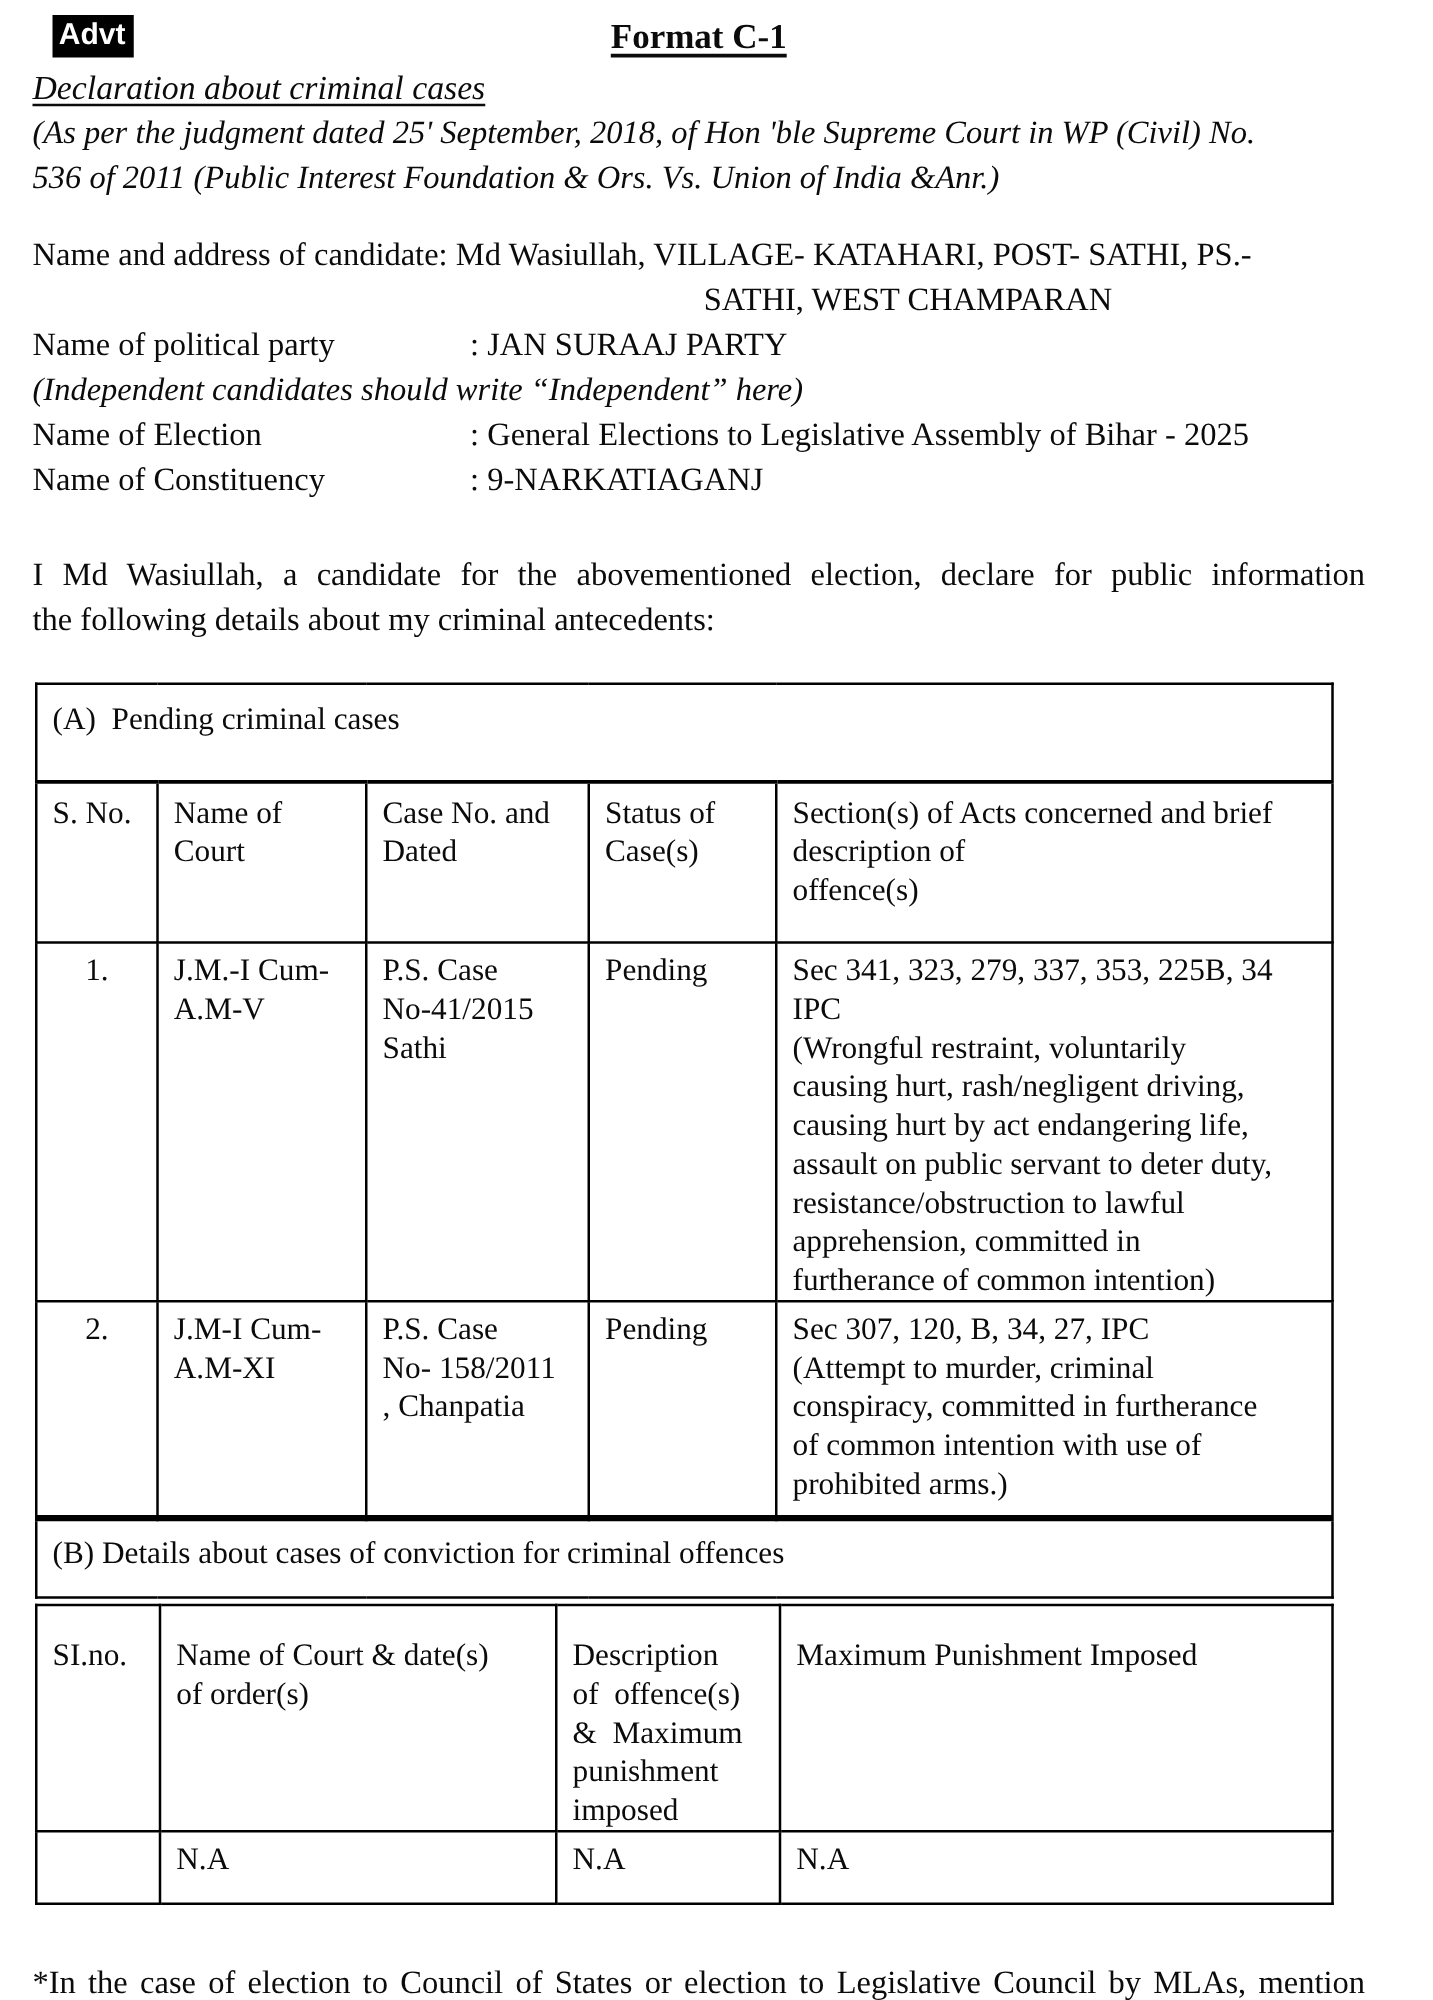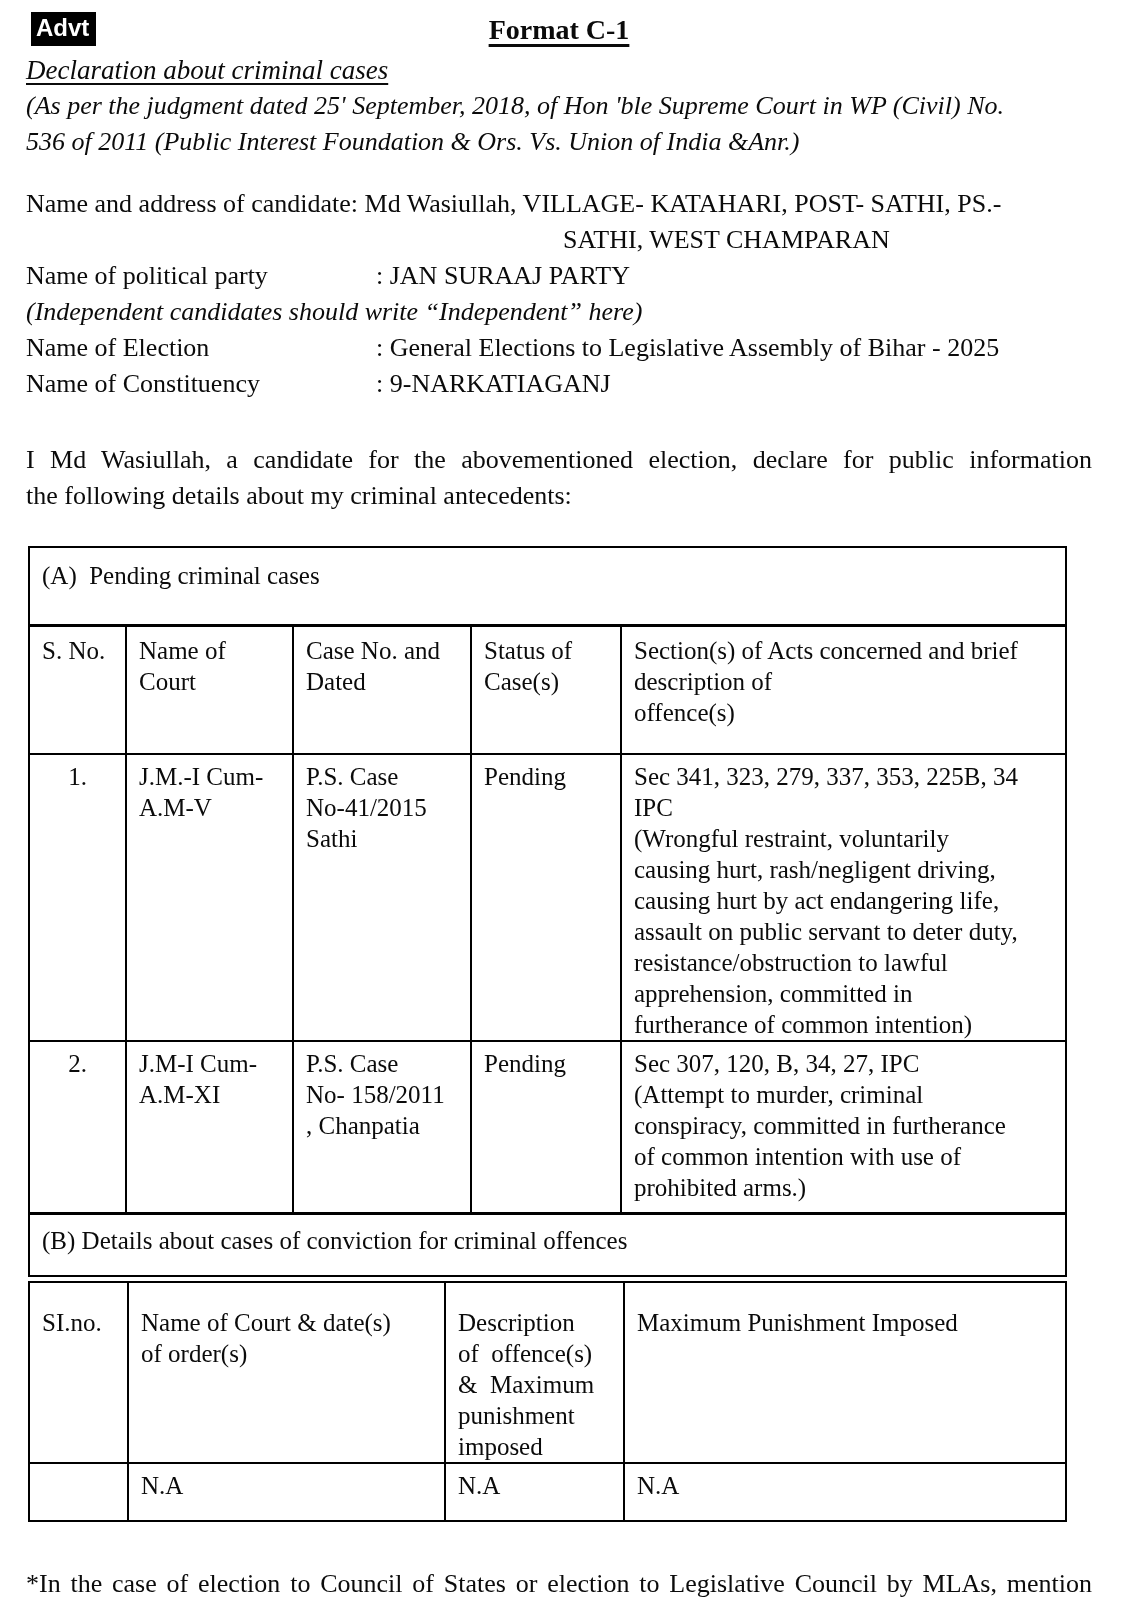--- a/index.html
+++ b/index.html
@@ -4,21 +4,21 @@
 <style>
   html,body{margin:0;padding:0;}
   body{
     width:1146px;height:1600px;overflow:hidden;background:#ffffff;color:#0b0b0b;
     font-family:"Liberation Serif","DejaVu Serif",serif;font-size:26px;
   }
   .page{position:relative;padding:10px 0 0 26px;width:1066px;}
 
   .top-row{position:relative;height:40px;}
   .advt{
-    position:absolute;left:5px;top:2px;background:#000;color:#fff;
+    position:absolute;left:16px;top:2px;background:#000;color:#fff;
     font-family:"Liberation Sans","DejaVu Sans",sans-serif;font-weight:bold;
     font-size:24px;line-height:30px;padding:1px 7px 3px 5px;letter-spacing:0px;
   }
   .doc-title{
     text-align:center;font-weight:bold;font-size:28px;line-height:40px;
     text-decoration:underline;text-decoration-thickness:2.5px;text-underline-offset:5px;font-family:Liberation Serif, serif;
   }
   .heading{
     font-size:27px;line-height:36px;margin-top:2px;
     text-decoration:underline;text-decoration-thickness:2px;text-underline-offset:4px;font-style:italic;
@@ -42,21 +42,21 @@
   table{border-collapse:collapse;table-layout:fixed;width:1037px;margin-left:2px;
         font-size:25px;}
   td{border:2px solid #000;vertical-align:top;padding:6px 4px 0 12px;
      line-height:31px;white-space:pre-wrap;overflow:hidden;}
   .tableA{margin-top:32px;}
   .tableB{margin-top:4px;}
   tr.a-caption td{height:64px;padding-top:12px;}
   tr.a-hdr td{height:118px;border-top:3px solid #000;padding-top:8px;}
   tr.a-row1 td{height:276px;}
   tr.a-row2 td{height:164px;}
-  tr.b-caption td{height:50px;border-top:3px solid #000000;padding-top:10px;}
+  tr.b-caption td{height:50px;border-top:5px solid #000000;padding-top:10px;}
   tr.b-hdr td{height:148px;padding-top:24px;}
   tr.b-row td{height:50px;}
   td.cell-sno{text-align:center;padding-left:4px;}
 
   .footnote{margin-top:44px;line-height:36px;}
 </style>
 </head>
 <body>
 
 <div class="page">

